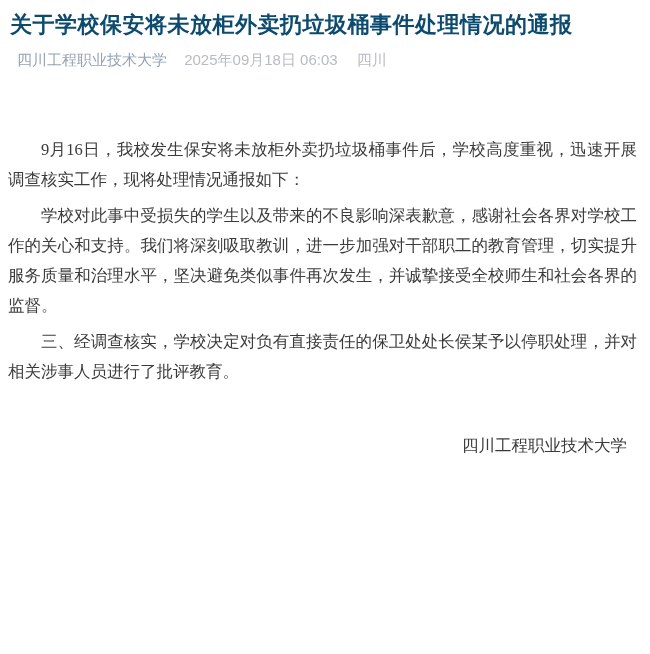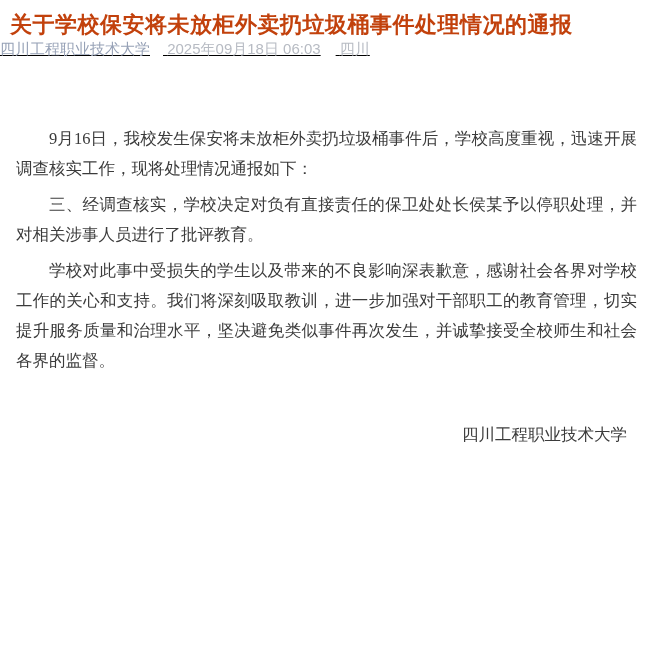--- a/index.html
+++ b/index.html
@@ -22,28 +22,29 @@
     position: relative;
   }
   
   .article-title {
     margin: 0;
     padding: 9px 12px 0 10px;
     font-size: 22px;
     line-height: 31px;
     font-weight: 600;
     letter-spacing: 0.5px;
-    color: #c2410c;
+    color: #0c4a6e;
     font-family: "Liberation Sans", sans-serif;
   }
   .byline {
+    margin-top: 11px;
+    padding-left: 17px;
     font-size: 15px;
     line-height: 18px;
     white-space: nowrap;
-    text-decoration: underline;
   }
   .byline .source {
     color: #96a1b6;
     margin-right: 13px;
     cursor: pointer;
     text-decoration: none;
   }
   .byline .meta {
     color: #b7bbc3;
     margin-right: 15px;
@@ -53,21 +54,21 @@
   .doc-body {
     margin-top: 66px;
     padding: 0 13px 0 8px;
     font-family: "Liberation Serif", serif;
     font-size: 16.5px;
     line-height: 30px;
     color: #3b3b3b;
     text-align: justify;
   }
   .doc-body p {
-    margin: 0 0 6px 8px;
+    margin: 0 0 6px 0;
     text-indent: 2em;
   }
   
   .signature {
     margin-top: 44px;
     font-family: "Liberation Serif", serif;
     font-size: 16.5px;
     line-height: 30px;
     color: #3b3b3b;
     text-align: right;
@@ -84,22 +85,22 @@
   <h1 class="article-title">关于学校保安将未放柜外卖扔垃圾桶事件处理情况的通报</h1>
 
   <div class="byline">
     <span class="source">四川工程职业技术大学</span>
     <span class="meta">2025年09月18日 06:03</span>
     <span class="meta">四川</span>
   </div>
 
   <div class="doc-body">
     <p>9月16日，我校发生保安将未放柜外卖扔垃圾桶事件后，学校高度重视，迅速开展调查核实工作，现将处理情况通报如下：</p>
+    <p>学校对此事中受损失的学生以及带来的不良影响深表歉意，感谢社会各界对学校工作的关心和支持。我们将深刻吸取教训，进一步加强对干部职工的教育管理，切实提升服务质量和治理水平，坚决避免类似事件再次发生，并诚挚接受全校师生和社会各界的监督。</p>
     <p>三、经调查核实，学校决定对负有直接责任的保卫处处长侯某予以停职处理，并对相关涉事人员进行了批评教育。</p>
-    <p>学校对此事中受损失的学生以及带来的不良影响深表歉意，感谢社会各界对学校工作的关心和支持。我们将深刻吸取教训，进一步加强对干部职工的教育管理，切实提升服务质量和治理水平，坚决避免类似事件再次发生，并诚挚接受全校师生和社会各界的监督。</p>
 
     <div class="signature">
       <div class="sig-org">四川工程职业技术大学</div>
 
     </div>
   </div>
 
 </div>
 
 </body></html>

